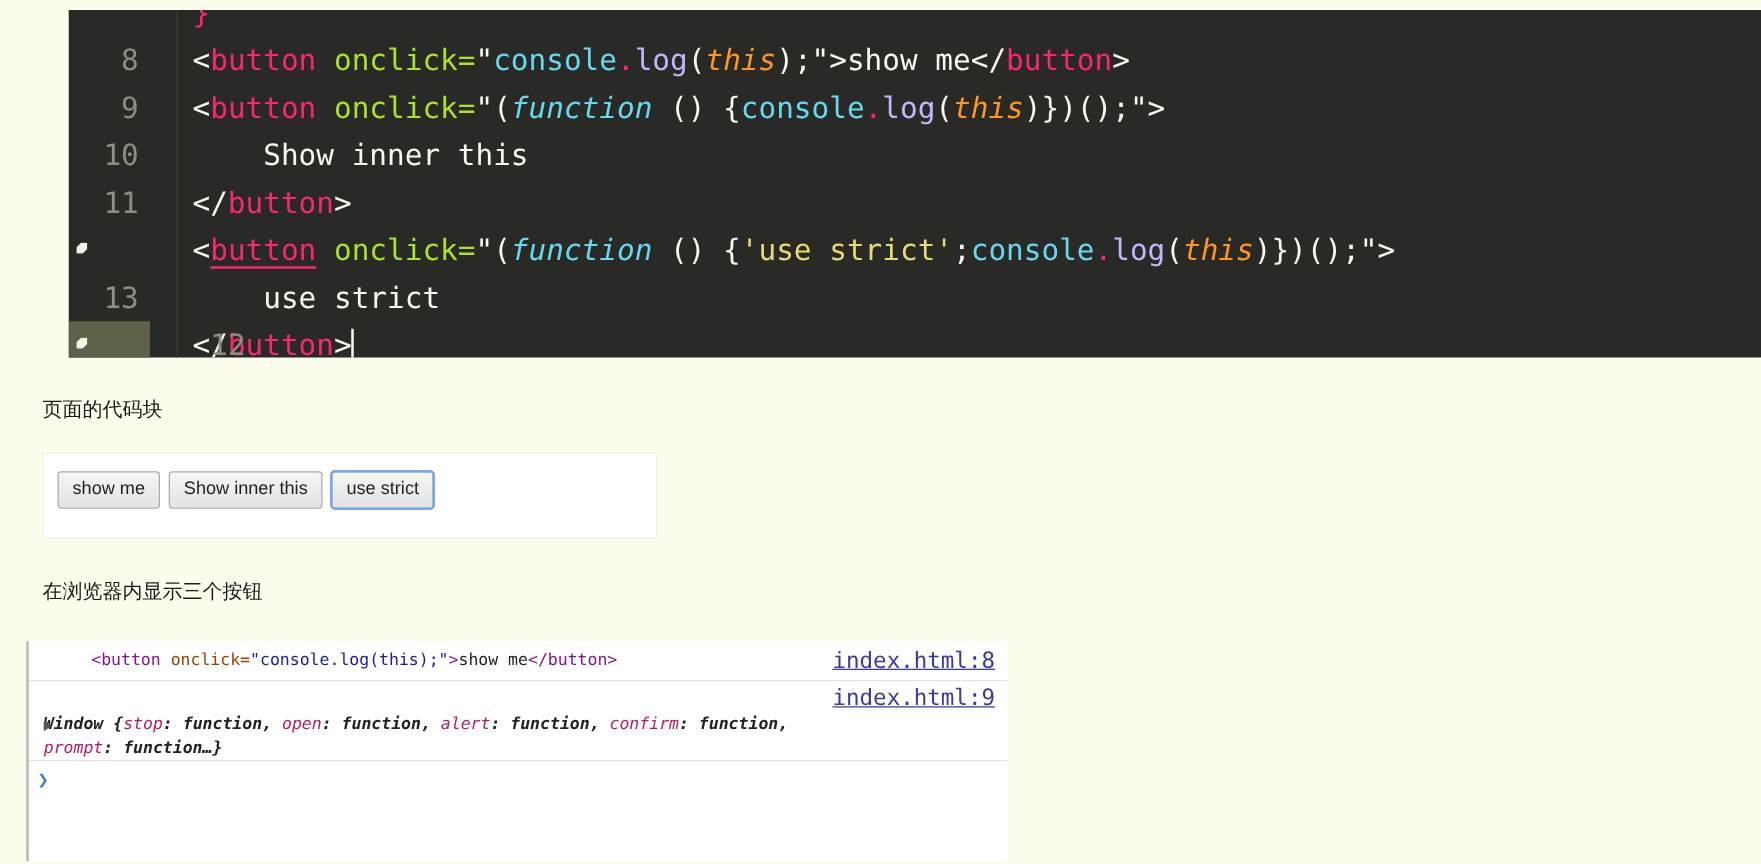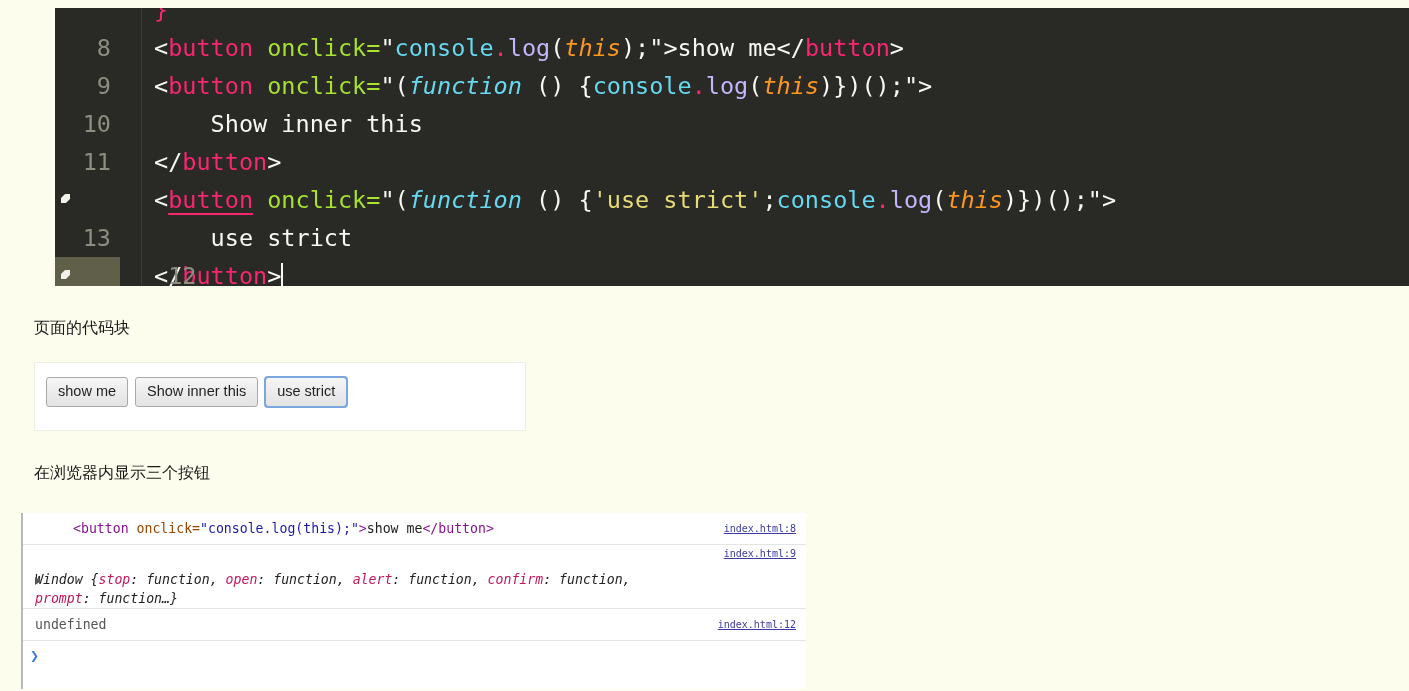--- a/index.html
+++ b/index.html
@@ -162,21 +162,21 @@
     box-sizing: border-box;
     padding: 0 10px 0 12px;
     font-size: 13.2px;
     color: #333;
   }
   .console-row .src {
     position: absolute;
     right: 10px;
     color: #3a3aa0;
     text-decoration: underline;
-    font-size: 10px;
+    font-size: 18px;
     cursor: pointer;
   }
   .row-log {
     height: 32px;
     line-height: 32px;
     padding-left: 50px;
   }
   .row-obj {
     min-height: 55px;
     padding-top: 3px;
@@ -213,21 +213,21 @@
     font-size: 15px;
     font-weight: bold;
     padding-left: 7px;
   }
   
   .c-tag  { color: #881391; }
   .c-attr { color: #994500; }
   .c-val  { color: #1a1aa6; }
   .c-txt  { color: #222; }
   .o-key  { color: #be185d; text-align: center; }
-  .o-plain{ color: #222; }
+  .o-plain{ color: #222; font-weight: bold; }
 </style>
 </head>
 <body>
 
 <div class="editor">
   <div class="editor-rows">
 
     <div class="crow">
       <div class="gutter"></div>
       <div class="sep"></div>
@@ -303,22 +303,18 @@
     <span class="c-tag">&lt;button</span><span class="c-attr"> onclick=</span><span class="c-val">"console.log(this);"</span><span class="c-tag">&gt;</span><span class="c-txt">show me</span><span class="c-tag">&lt;/button&gt;</span>
     <span class="src">index.html:8</span>
   </div>
 
   <div class="console-row row-obj crow-sep">
     <span class="arrow"></span>
     <span class="src">index.html:9</span>
     <div class="obj-text"><span class="o-plain">Window </span><span class="o-plain">{</span><span class="o-key">stop</span><span class="o-plain">: function, </span><span class="o-key">open</span><span class="o-plain">: function, </span><span class="o-key">alert</span><span class="o-plain">: function, </span><span class="o-key">confirm</span><span class="o-plain">: function, </span><span class="o-key">prompt</span><span class="o-plain">: function…}</span></div>
   </div>
 
-  <div class="console-row row-undef crow-sep">
-    <span>undefined</span>
-    <span class="src">index.html:12</span>
-  </div>
 
   <div class="console-row row-prompt">
     <span>❯</span>
   </div>
 
 </div>
 
 </body></html>

